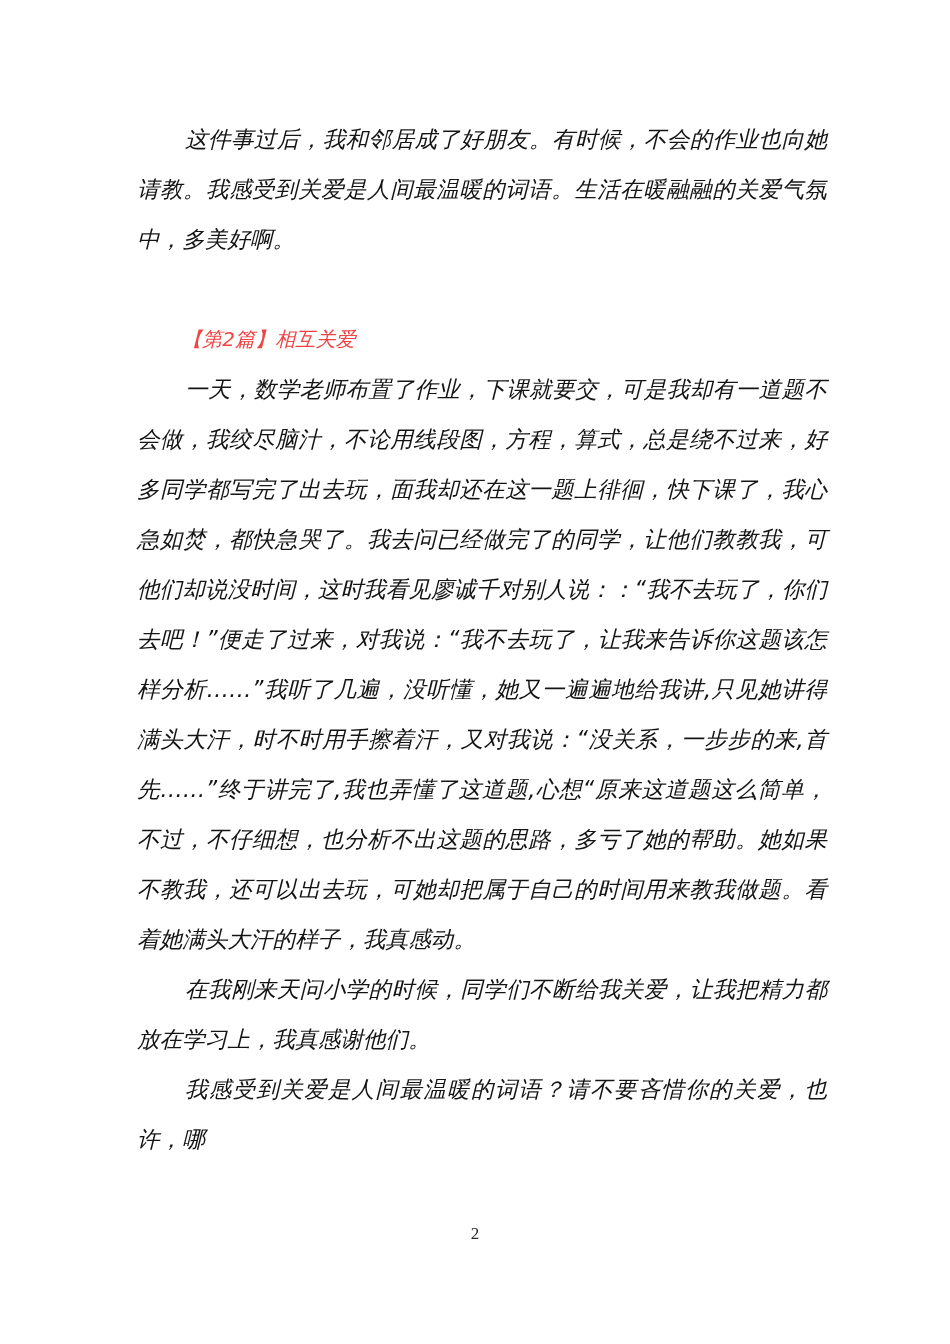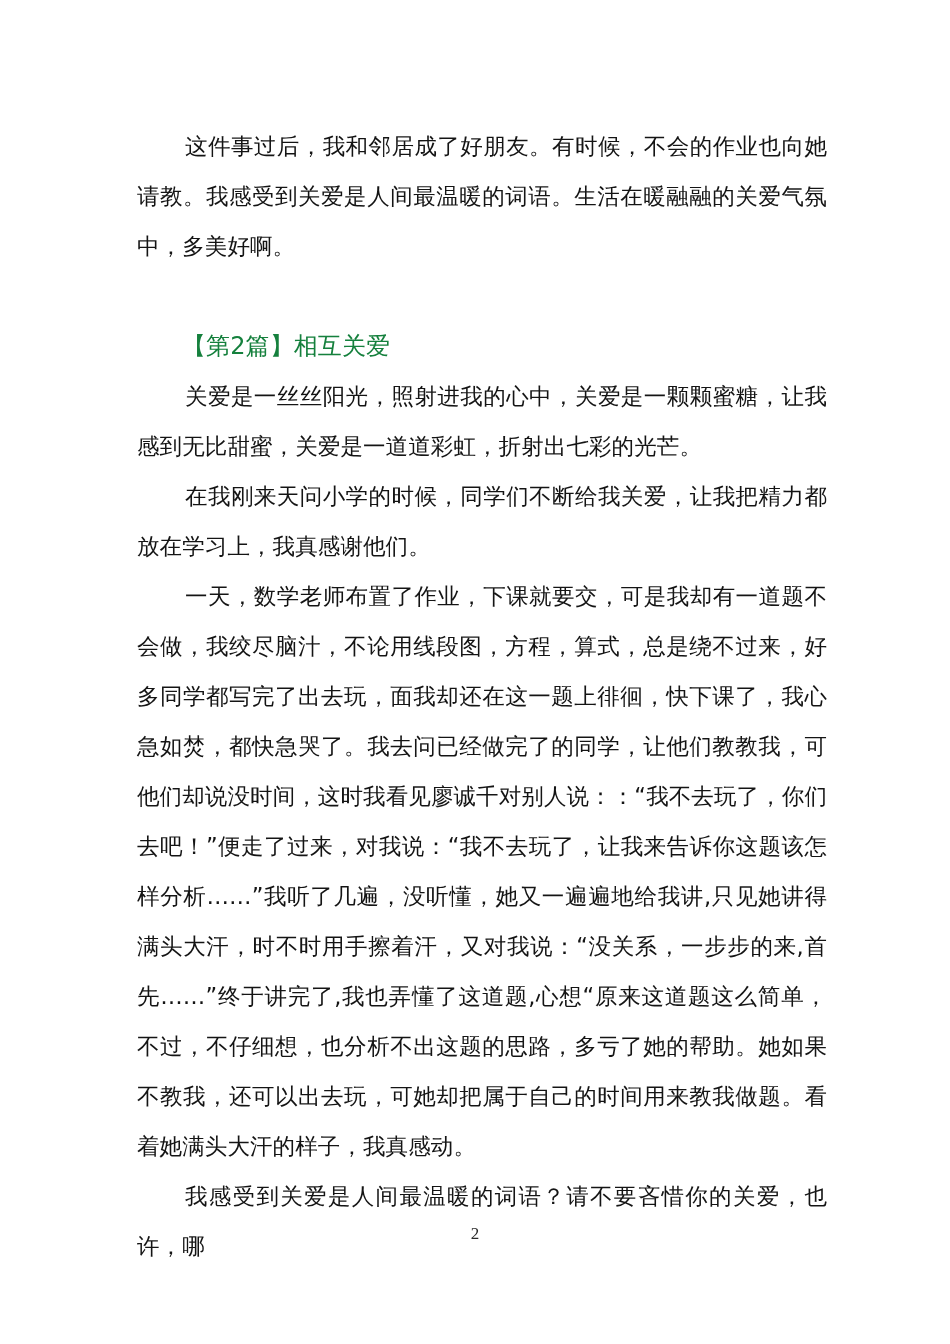--- a/index.html
+++ b/index.html
@@ -14,22 +14,23 @@
     height: 1344px;
     background: #ffffff;
     overflow: hidden;
     font-family: "DejaVu Sans", "Liberation Sans", sans-serif;
     color: #000000;
   }
 
   .content {
     position: absolute;
     left: 137px;
-    top: 121px;
+    top: 114px;
     width: 690px;
+    font-style: italic;
   }
 
   .para {
     margin: 0;
     font-size: 22.5px;
     line-height: 50px;
     text-align: justify;
     text-align-last: left;
     text-justify: inter-character;
     letter-spacing: 0.1px;
@@ -37,24 +38,24 @@
     word-break: break-all;
     white-space: pre-wrap;
   }
 
   .para.indent {
     text-indent: 48px;
   }
 
   .heading {
     margin: 0;
-    font-size: 24px;
+    font-size: 20px;
     line-height: 50px;
     text-indent: 45px;
-    color: #15803d;
+    color: #ef4444;
     letter-spacing: 0.1px;
     white-space: pre-wrap;
   }
 
   .spacer-block {
     height: 50px;
   }
 
   .page-number {
     position: absolute;
@@ -70,21 +71,20 @@
 </style>
 </head>
 <body>
 
 <div class="page">
 
   <div class="content">
       <p class="para indent">这件事过后，我和邻居成了好朋友。有时候，不会的作业也向她请教。我感受到关爱是人间最温暖的词语。生活在暖融融的关爱气氛中，多美好啊。</p>
       <div class="spacer-block"></div>
       <p class="heading">【第2篇】相互关爱</p>
-      <p class="para indent">关爱是一丝丝阳光，照射进我的心中，关爱是一颗颗蜜糖，让我感到无比甜蜜，关爱是一道道彩虹，折射出七彩的光芒。</p>
+      <p class="para indent">一天，数学老师布置了作业，下课就要交，可是我却有一道题不会做，我绞尽脑汁，不论用线段图，方程，算式，总是绕不过来，好多同学都写完了出去玩，面我却还在这一题上徘徊，快下课了，我心急如焚，都快急哭了。我去问已经做完了的同学，让他们教教我，可他们却说没时间，这时我看见廖诚千对别人说：：“我不去玩了，你们去吧！”便走了过来，对我说：“我不去玩了，让我来告诉你这题该怎样分析……”我听了几遍，没听懂，她又一遍遍地给我讲,只见她讲得满头大汗，时不时用手擦着汗，又对我说：“没关系，一步步的来,首先……”终于讲完了,我也弄懂了这道题,心想“原来这道题这么简单，不过，不仔细想，也分析不出这题的思路，多亏了她的帮助。她如果不教我，还可以出去玩，可她却把属于自己的时间用来教我做题。看着她满头大汗的样子，我真感动。</p>
       <p class="para indent">在我刚来天问小学的时候，同学们不断给我关爱，让我把精力都放在学习上，我真感谢他们。</p>
-      <p class="para indent">一天，数学老师布置了作业，下课就要交，可是我却有一道题不会做，我绞尽脑汁，不论用线段图，方程，算式，总是绕不过来，好多同学都写完了出去玩，面我却还在这一题上徘徊，快下课了，我心急如焚，都快急哭了。我去问已经做完了的同学，让他们教教我，可他们却说没时间，这时我看见廖诚千对别人说：：“我不去玩了，你们去吧！”便走了过来，对我说：“我不去玩了，让我来告诉你这题该怎样分析……”我听了几遍，没听懂，她又一遍遍地给我讲,只见她讲得满头大汗，时不时用手擦着汗，又对我说：“没关系，一步步的来,首先……”终于讲完了,我也弄懂了这道题,心想“原来这道题这么简单，不过，不仔细想，也分析不出这题的思路，多亏了她的帮助。她如果不教我，还可以出去玩，可她却把属于自己的时间用来教我做题。看着她满头大汗的样子，我真感动。</p>
       <p class="para indent">我感受到关爱是人间最温暖的词语？请不要吝惜你的关爱，也许，哪</p>
     </div>
 
   <div class="page-number">2</div>
 
 </div>
 
 </body></html>

